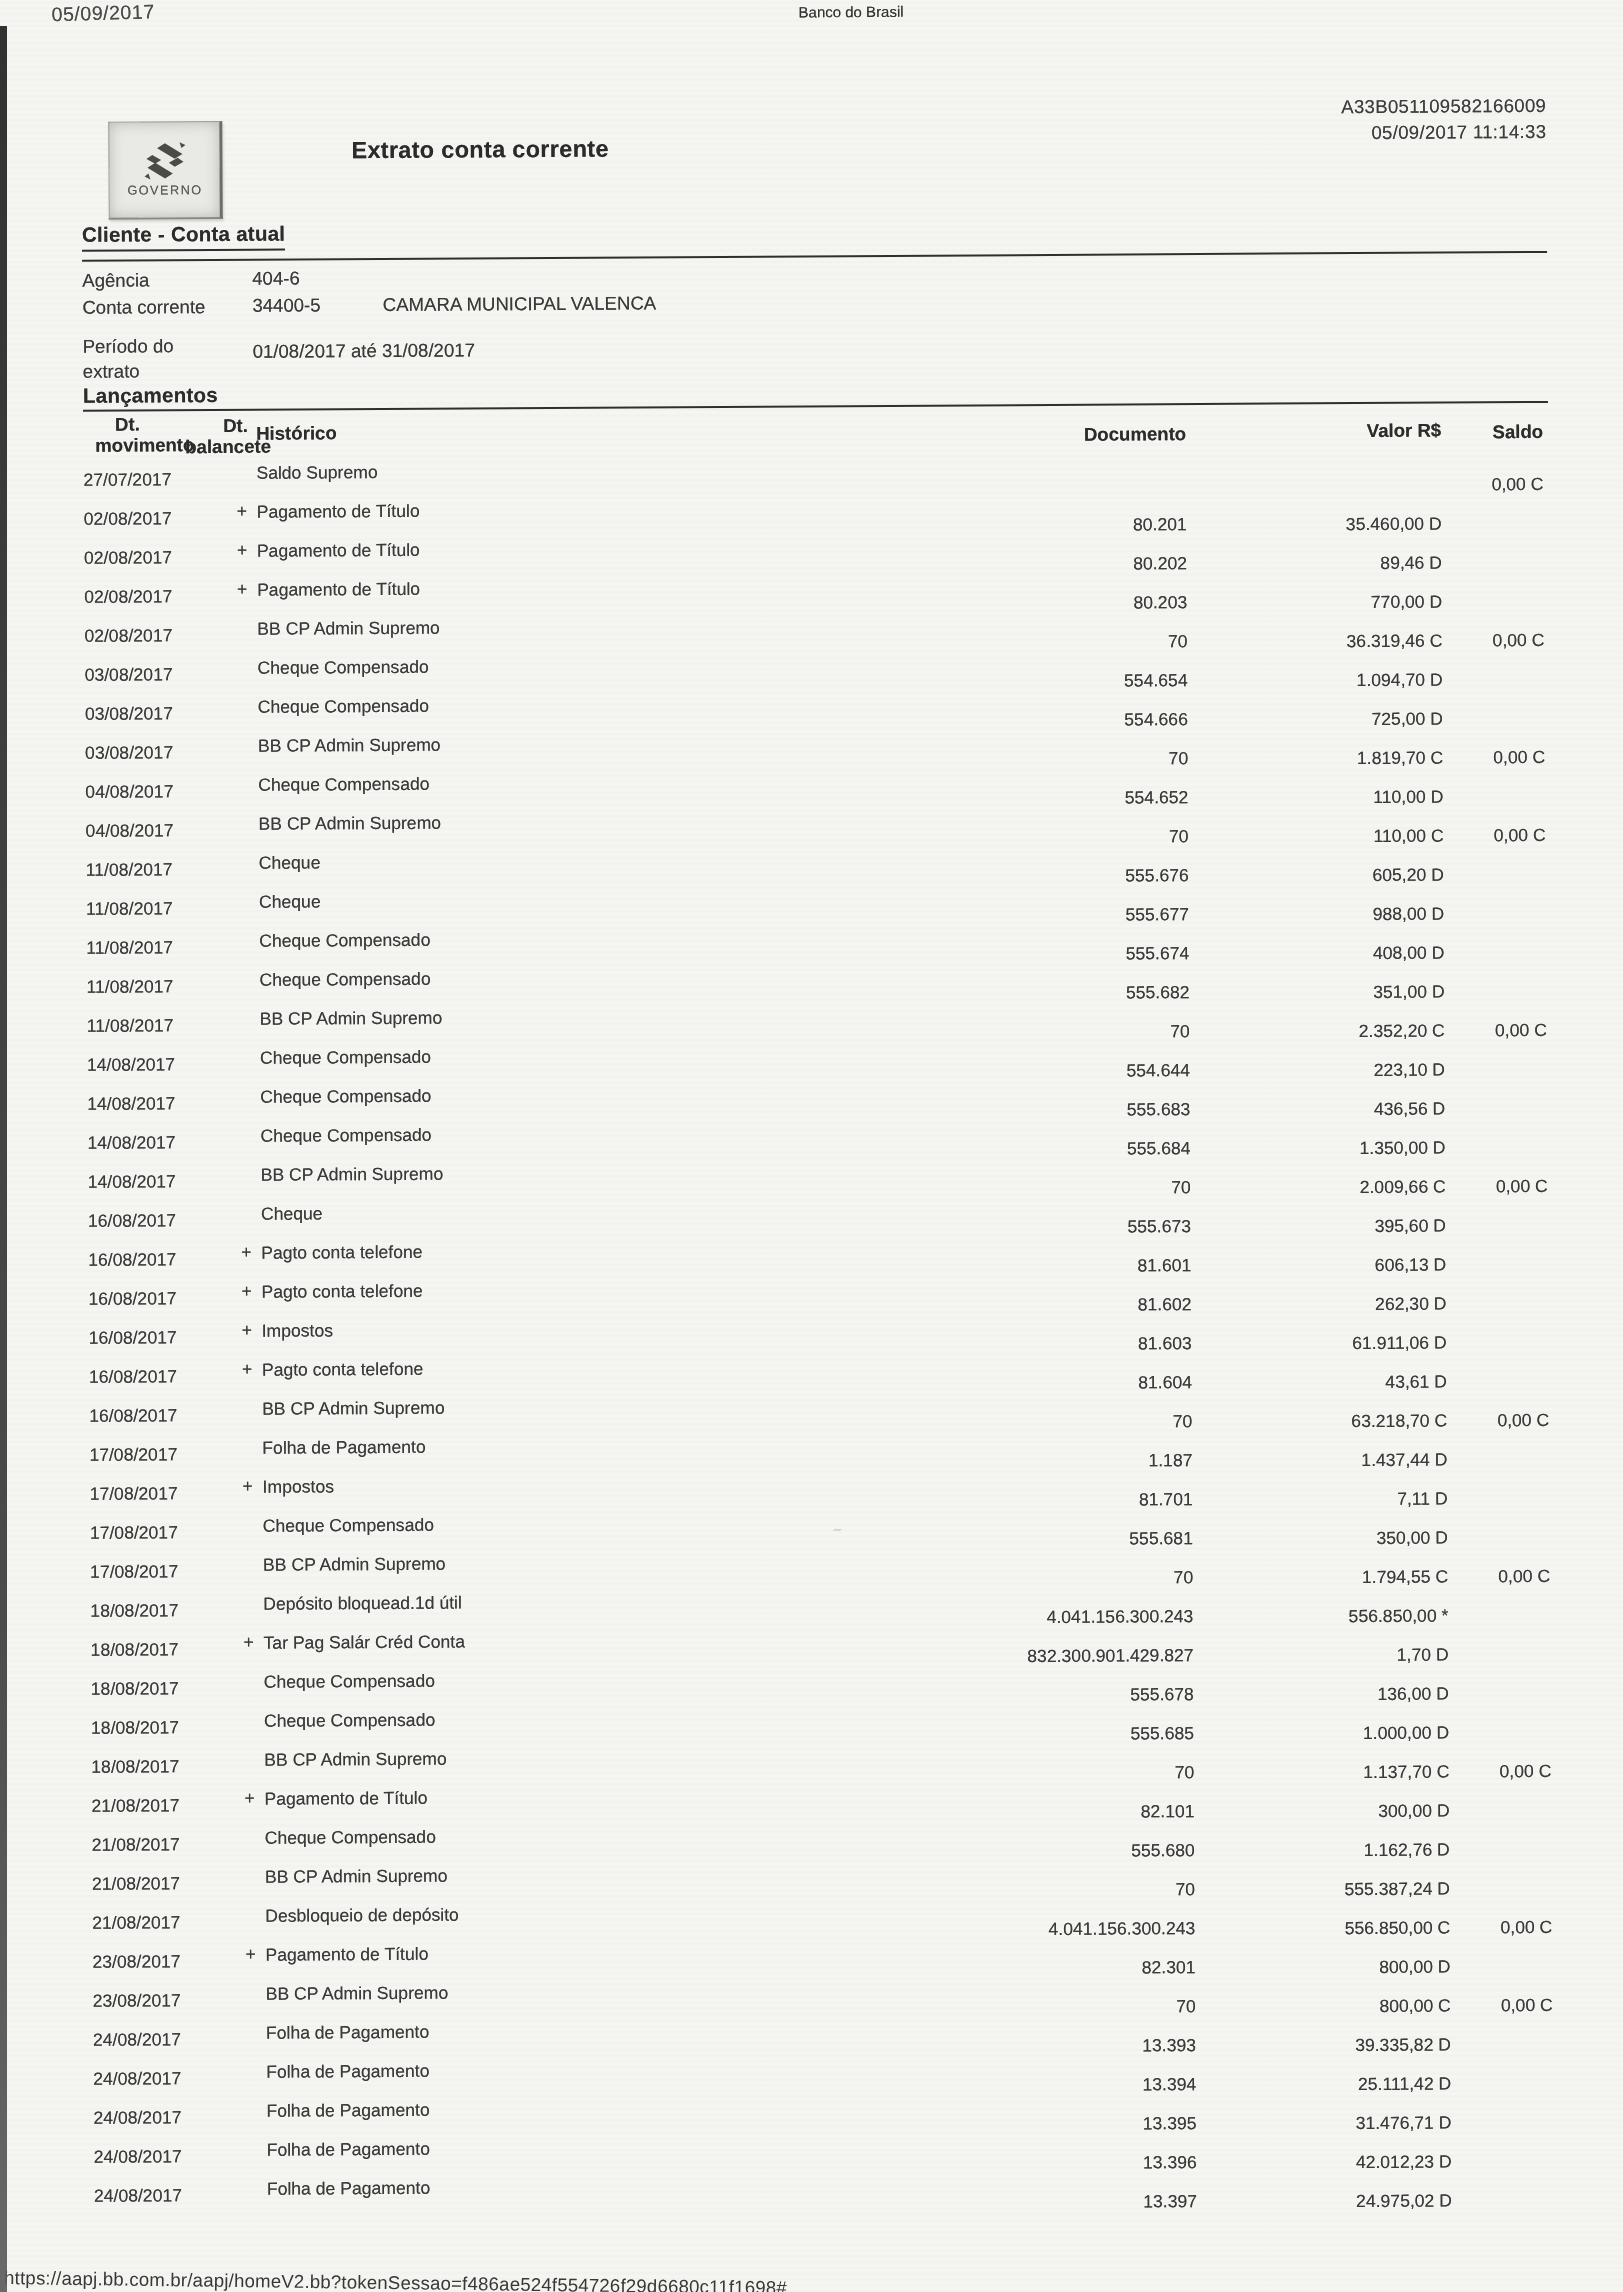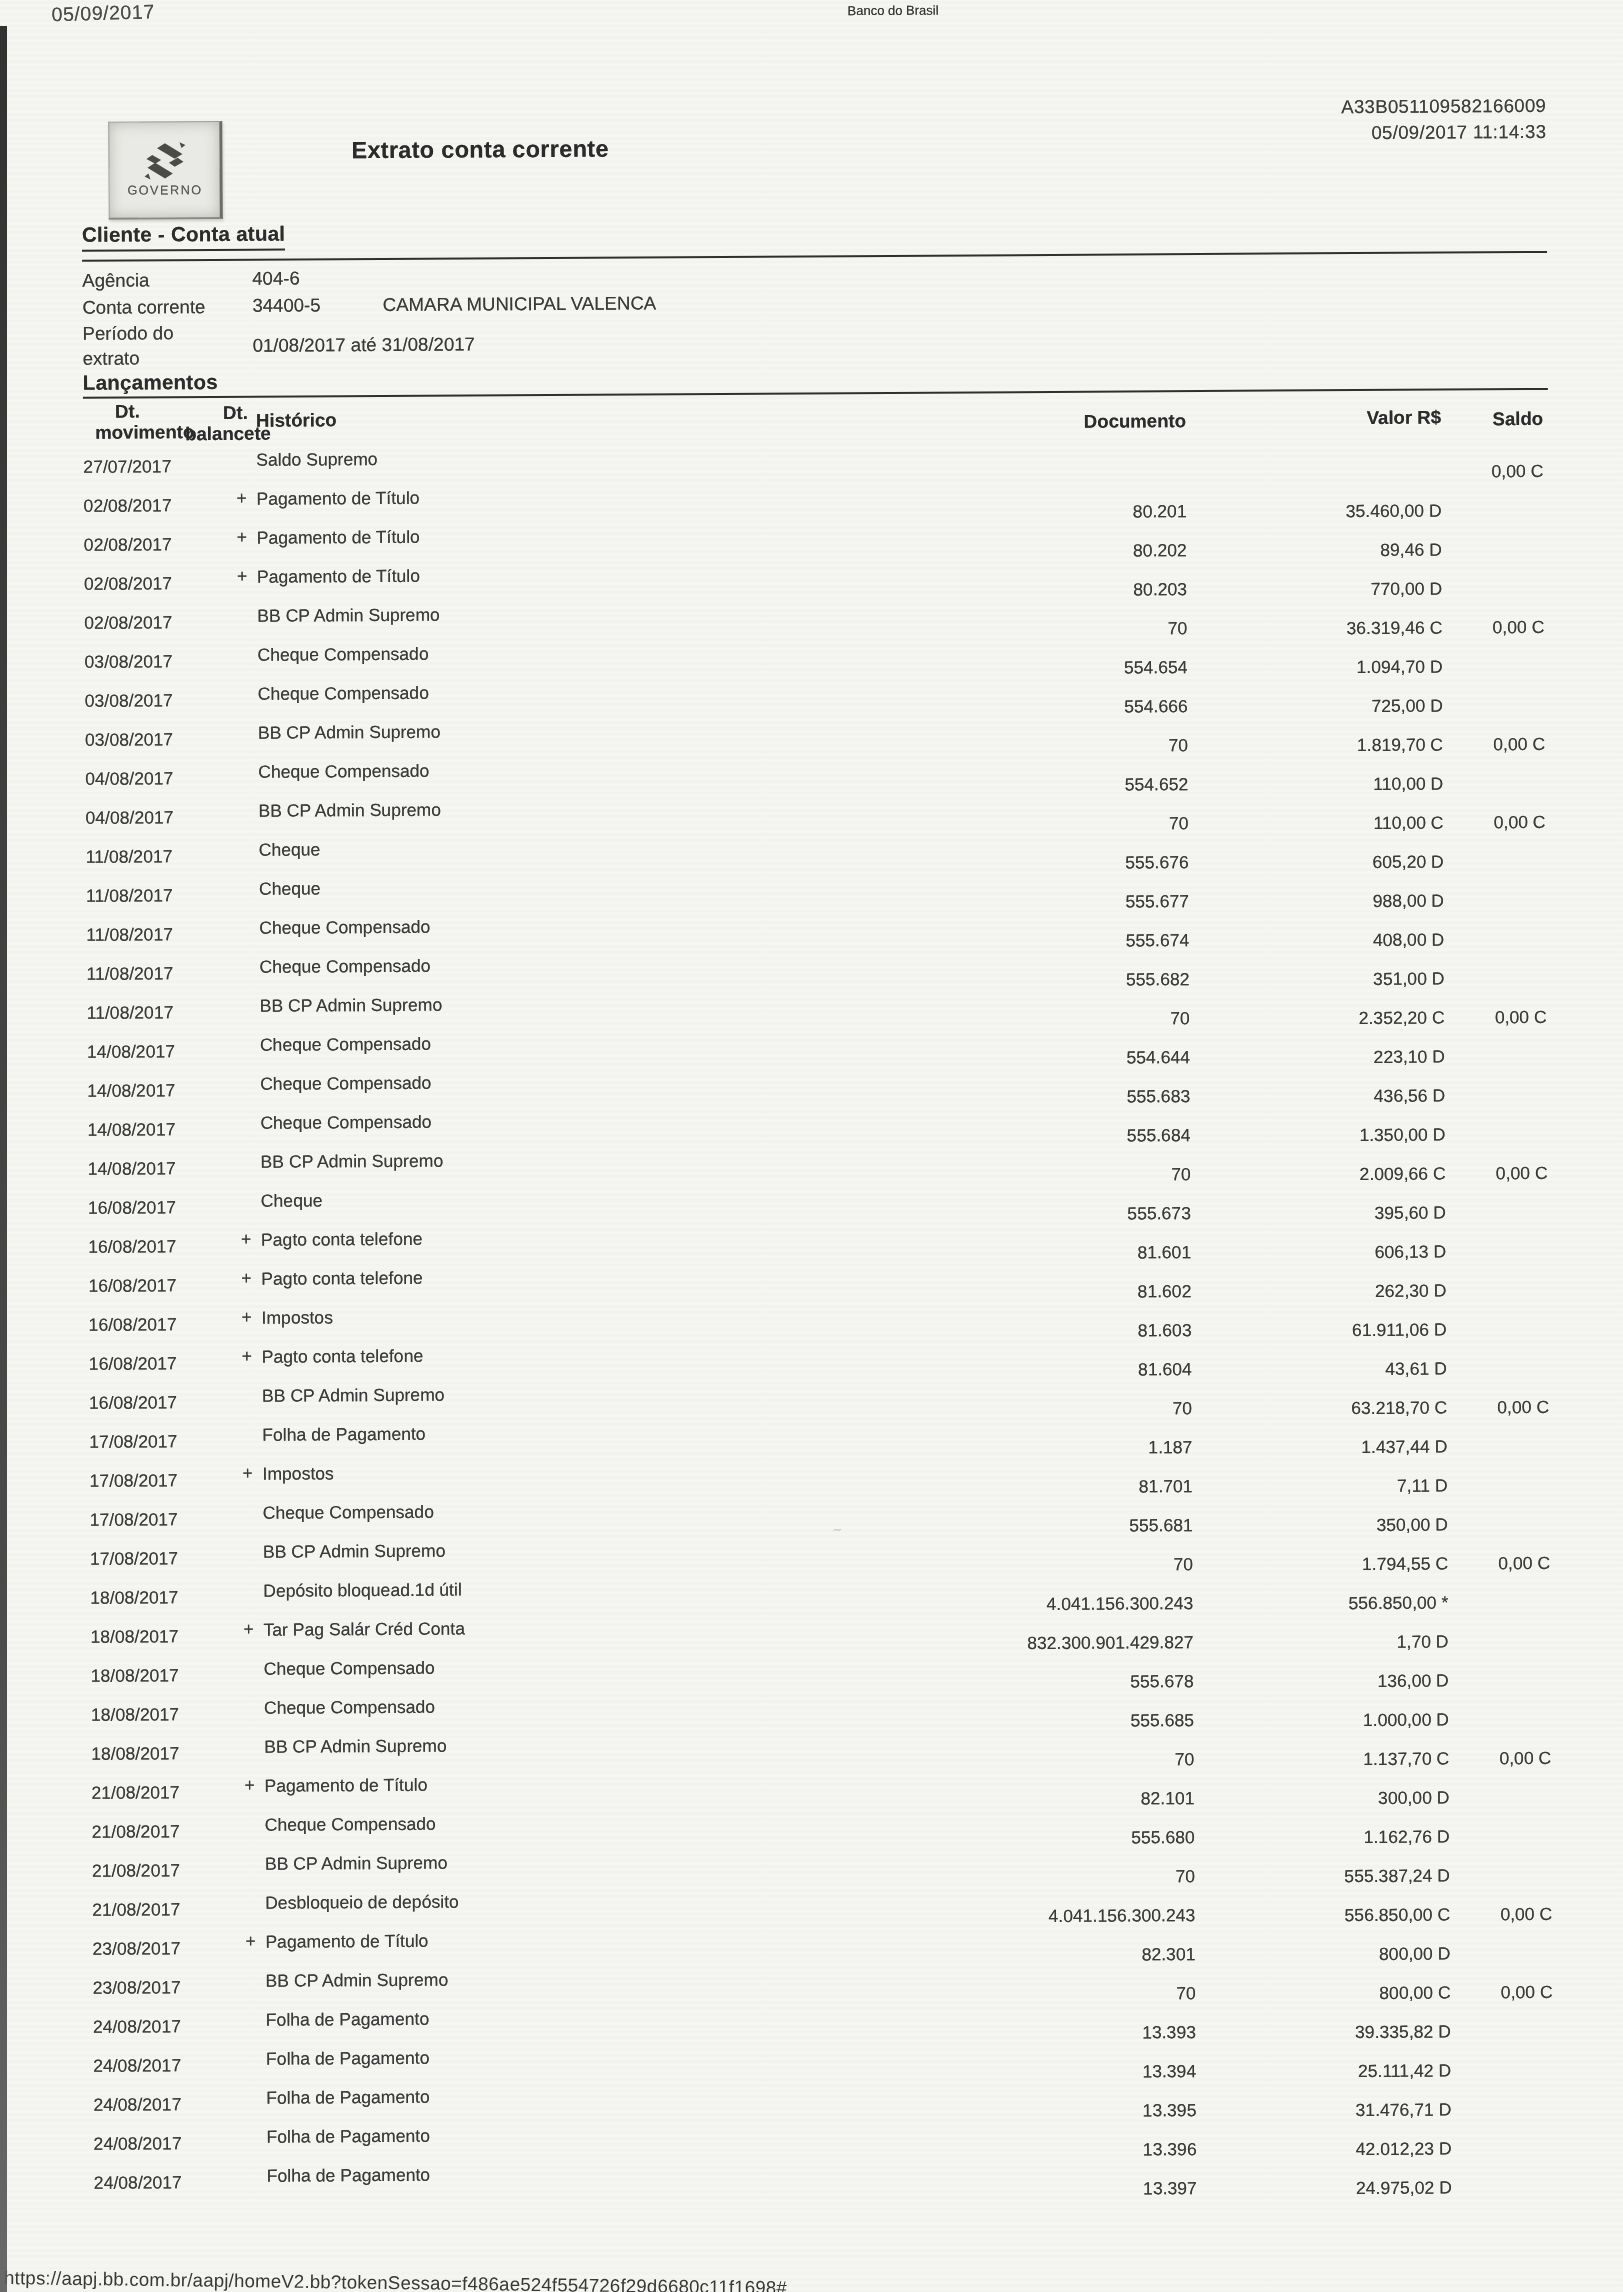--- a/index.html
+++ b/index.html
@@ -31,21 +31,21 @@
     transform-origin:59px 412px;
   }
 
   .print-header{position:relative;height:33px;padding-top:2px;}
   .print-date{
     position:absolute;left:54px;top:2px;font-size:19.6px;color:#4a4a4a;
     transform:rotate(-1.3deg);letter-spacing:0.5px;
   }
   .print-title{
     position:absolute;left:50%;top:7.8px;transform:translateX(-50%);
-    margin-left:84px;font-size:13px;color:#333;
+    margin-left:42px;font-size:15px;color:#333;
   }
 
   .sheet-inner{position:relative;margin-left:83px;width:1465px;}
 
   .brand-row{position:relative;height:127px;margin-top:61px;}
   .logo{
     position:absolute;left:27.4px;top:25.5px;width:110px;height:95px;
     background:#e9e9e5;
     border:1px solid #9b9b97;
     border-right:3.9px solid #6d6d68;
@@ -75,21 +75,21 @@
     border-bottom:2.9px solid #2e2e2e;padding-bottom:2.9px;
   }
   .rule{height:2px;background:#2f2f2f;margin-top:7.8px;}
   .rule.table-top{margin-top:2px;}
 
   .acct{margin-top:7.8px;font-size:18.6px;}
   .acct-row{display:flex;align-items:flex-start;min-height:26.5px;}
   .acct-row.tall{min-height:49px;align-items:center;}
   .f-label{width:170px;flex:none;line-height:24.5px;}
   .acct-row.tall .f-label{width:170px;}
-  .acct-row.tall .f-label span{display:inline-block;max-width:110px;}
+  .acct-row.tall .f-label span{display:inline-block;max-width:110px;margin-top:13px;}
   .f-value{flex:none;}
   .acct-row .f-value.w{width:103px;}
   .f-extra{margin-left:27.4px;}
 
   .h-lanc{margin-top:7.8px;}
 
   .thead{position:relative;height:49px;font-size:18.6px;font-weight:bold;color:#2c2c2c;}
   .thead span{position:absolute;white-space:nowrap;}
   .th-dt1{left:32px;top:2px;}
   .th-dt2{left:140px;top:3.9px;}

